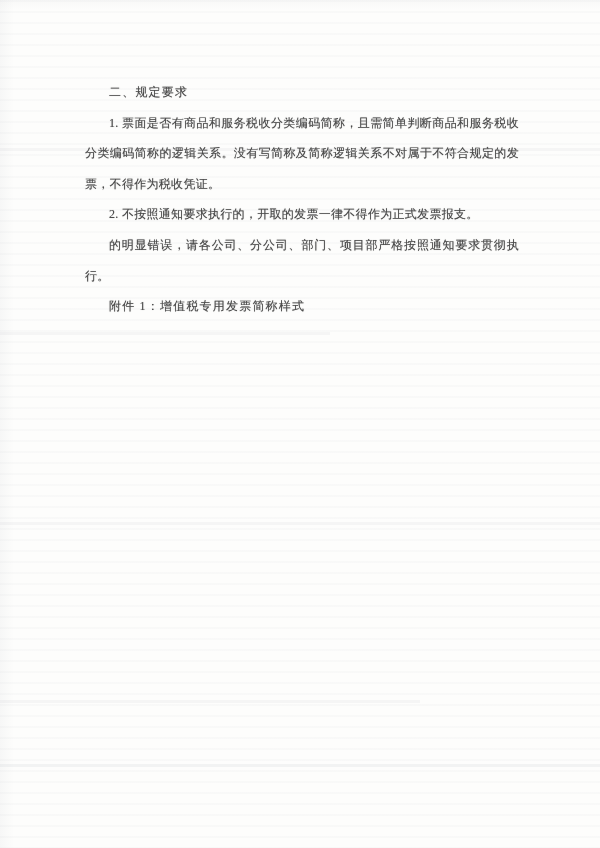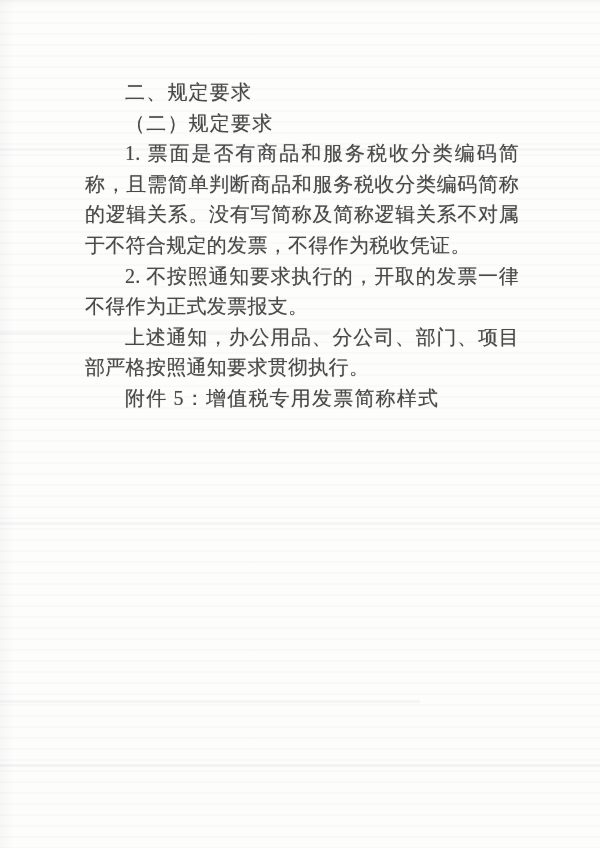--- a/index.html
+++ b/index.html
@@ -42,21 +42,21 @@
   .s3 { top: 522px; }
   .s4 { top: 700px; width: 70%; }
   .s5 { top: 764px; background: rgba(186, 190, 197, 0.16); }
 
   .content {
     position: absolute;
     left: 85px;
     top: 77px;
     width: 434px;
     color: #4a4a4a;
-    font-size: 20px;
+    font-size: 12px;
     line-height: 30.6px;
     letter-spacing: 0.3px;
     text-align: justify;
     text-shadow: 0 0 0.8px rgba(74, 74, 74, 0.55);
   }
   .para {
     margin: 0;
     padding: 0;
     text-indent: 2em;
   }
@@ -69,19 +69,18 @@
 
 <div class="page">
   <div class="streak s1"></div>
   <div class="streak s2"></div>
   <div class="streak s3"></div>
   <div class="streak s4"></div>
   <div class="streak s5"></div>
 
   <div class="content">
     <p class="para heading">二、规定要求</p>
-    <p class="para heading">（二）规定要求</p>
     <p class="para">1. 票面是否有商品和服务税收分类编码简称，且需简单判断商品和服务税收分类编码简称的逻辑关系。没有写简称及简称逻辑关系不对属于不符合规定的发票，不得作为税收凭证。</p>
     <p class="para">2. 不按照通知要求执行的，开取的发票一律不得作为正式发票报支。</p>
-    <p class="para">上述通知，办公用品、分公司、部门、项目部严格按照通知要求贯彻执行。</p>
-    <p class="para heading">附件 5：增值税专用发票简称样式</p>
+    <p class="para">的明显错误，请各公司、分公司、部门、项目部严格按照通知要求贯彻执行。</p>
+    <p class="para heading">附件 1：增值税专用发票简称样式</p>
   </div>
 </div>
 
 </body></html>

